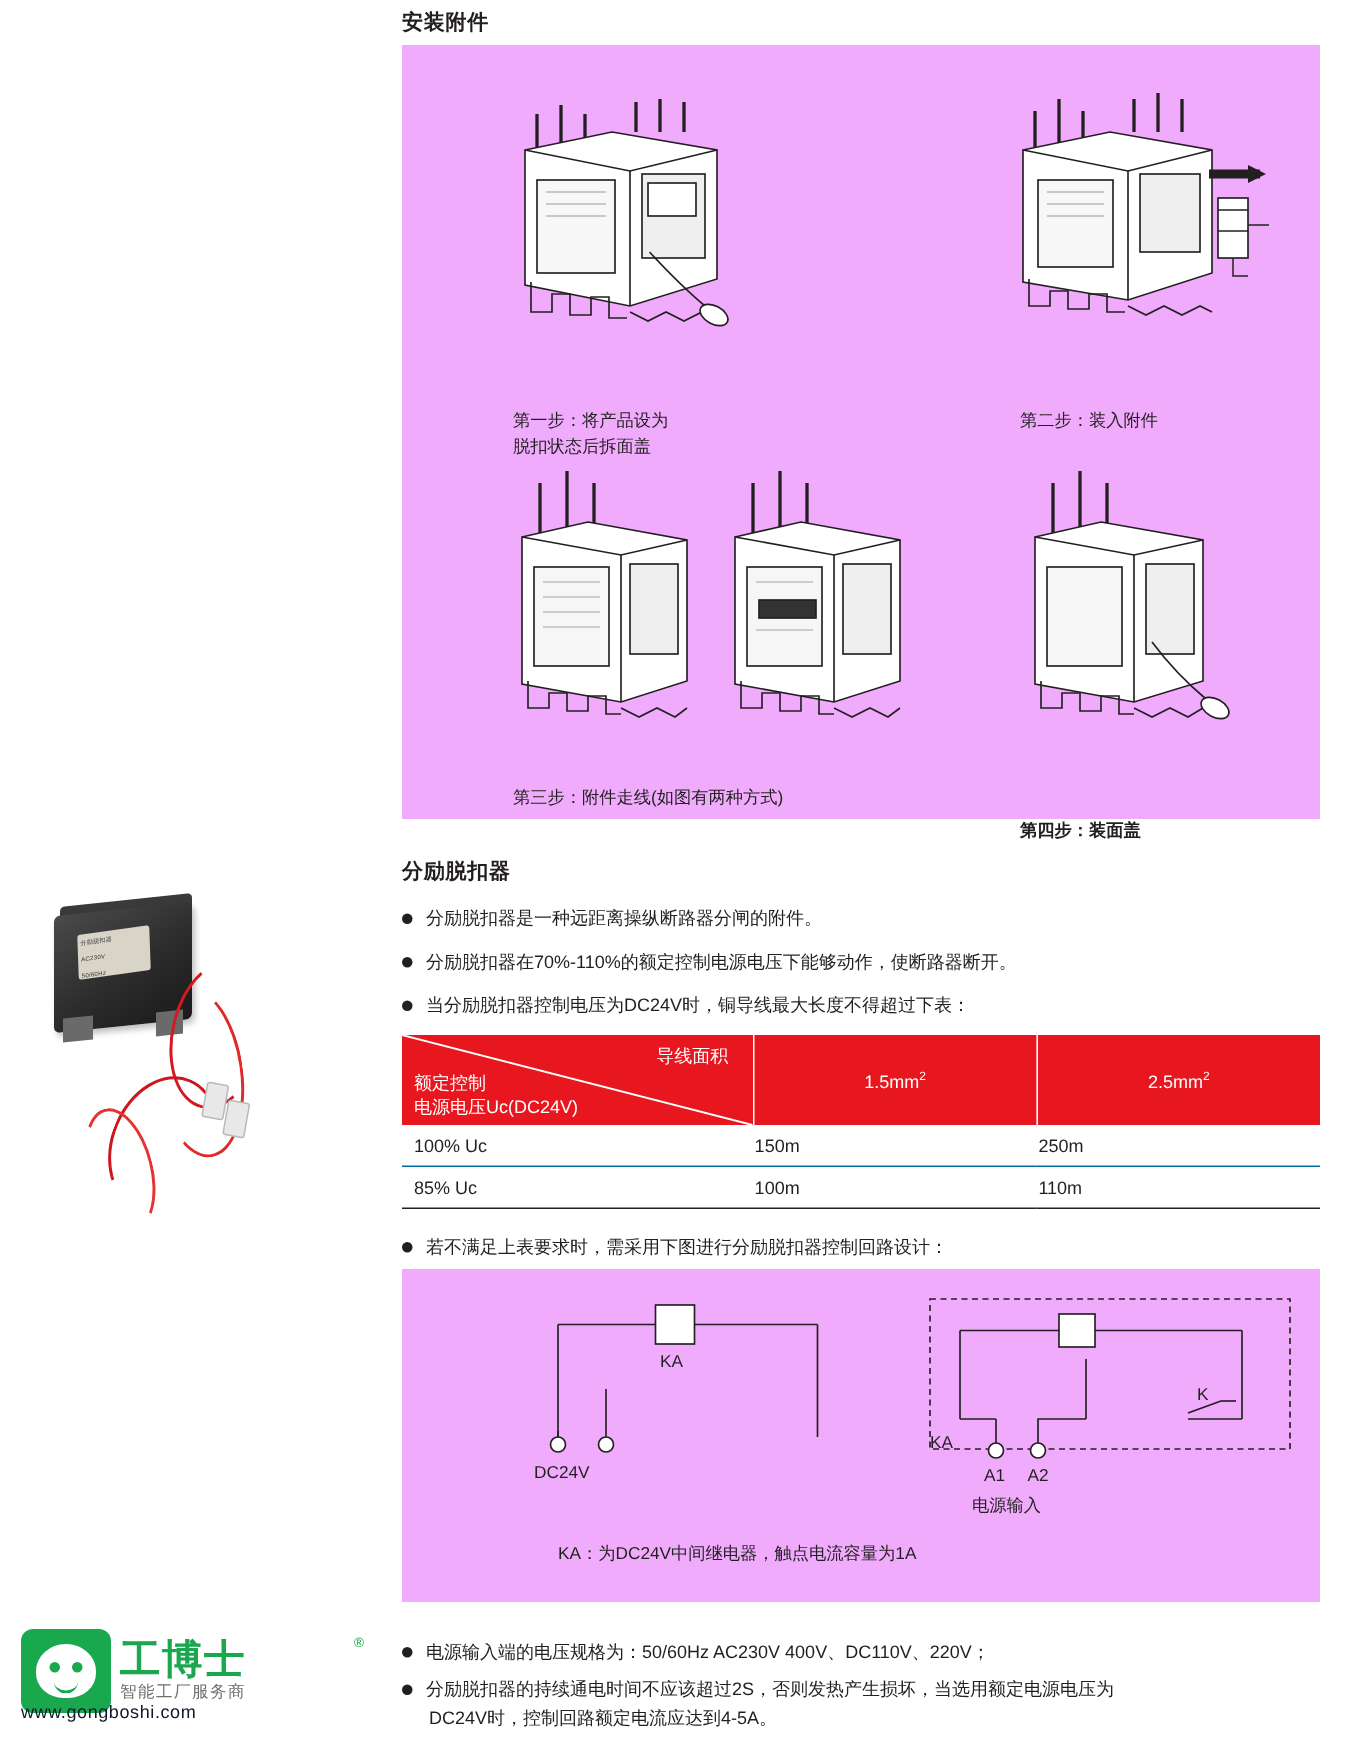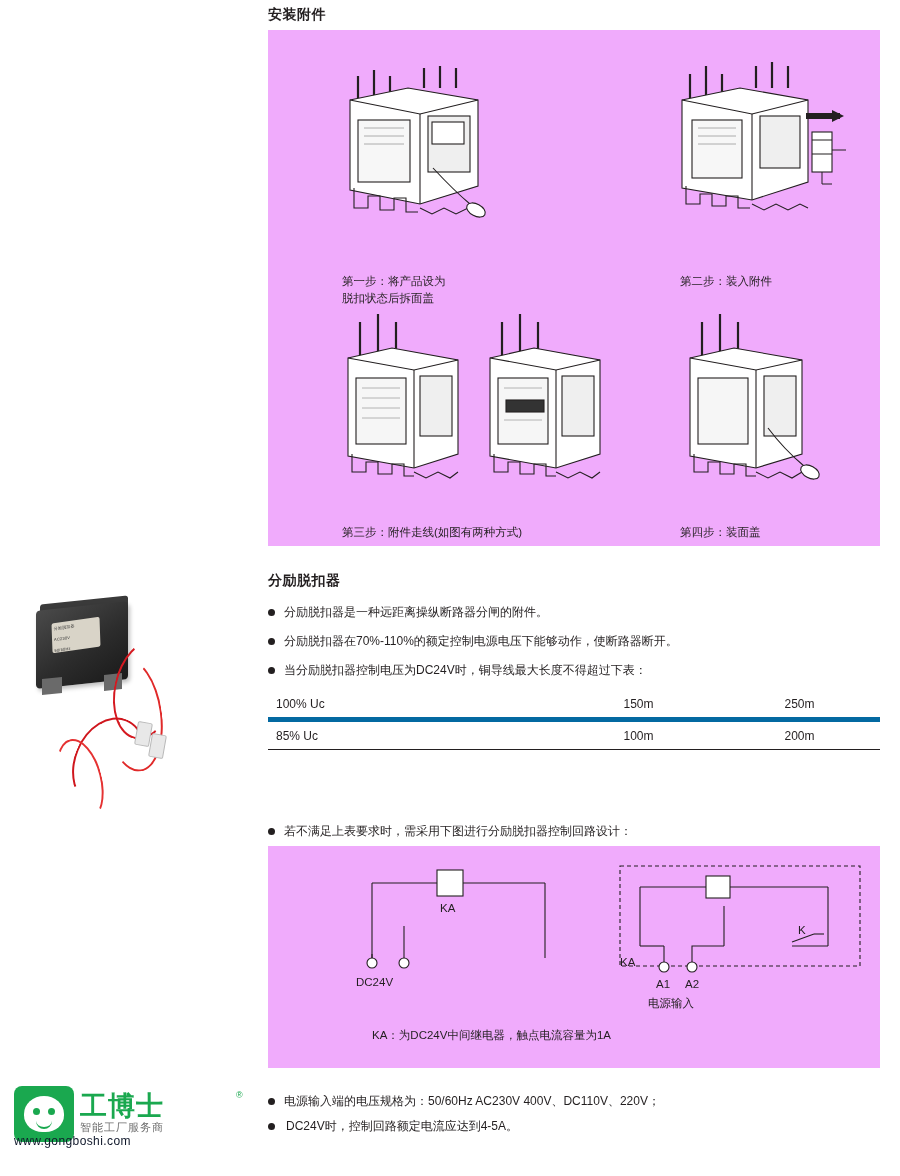--- a/index.html
+++ b/index.html
@@ -92,21 +92,21 @@
     position:absolute;background:#f0abfc;
   }
   #install-panel{left:0;top:30px;width:612px;height:516px;}
 
   .cap{
     position:absolute;font-size:11.5px;color:#231f20;line-height:17px;text-align:left;
   }
   #cap1{left:74px;top:243px;width:220px;}
   #cap2{left:412px;top:243px;width:220px;}
   #cap3{left:74px;top:494px;width:300px;}
-  #cap4{left:412px;top:494px;width:220px;}
+  #cap4{left:412px;top:516px;width:220px;font-weight:bold;}
 
   
   .dev{position:absolute;}
   .dev svg{display:block;}
 
   
   .bullet{
     position:absolute;font-size:12px;line-height:19px;color:#231f20;
     padding-left:16px;
   }
@@ -134,24 +134,24 @@
   .hdr-split .d-line{
     position:absolute;left:0;top:0;width:100%;height:100%;
   }
   .hdr-split .t-right{
     position:absolute;right:16px;top:6px;font-size:12px;
   }
   .hdr-split .t-left{
     position:absolute;left:8px;top:24px;font-size:12px;line-height:16px;
   }
   .row-cell{
-    height:25px;text-align:center;border-bottom:1px solid #c8c8c8;
+    height:25px;text-align:left;border-bottom:1px solid #c8c8c8;
   }
   .row-cell.first{text-align:left;padding-left:8px;}
-  .tbl tr.r1 td{border-bottom:5px solid #0369a1;margin-left:48px;}
+  .tbl tr.r1 td{border-bottom:1px solid #0369a1;margin-left:48px;}
   .tbl tr.r2 td{border-bottom:1px solid #231f20;}
 
   
   #circuit-panel{left:0;top:846px;width:612px;height:222px;}
   .cd-label{position:absolute;font-size:11.5px;color:#231f20;}
 
   sup{font-size:8px;}
 </style>
 </head>
 <body>
@@ -293,29 +293,47 @@
     </div>
 
     <h2 class="sec-title" id="title-shunt">分励脱扣器</h2>
 
     <div class="bullet" id="b1">分励脱扣器是一种远距离操纵断路器分闸的附件。</div>
     <div class="bullet" id="b2">分励脱扣器在70%-110%的额定控制电源电压下能够动作，使断路器断开。</div>
     <div class="bullet" id="b3">当分励脱扣器控制电压为DC24V时，铜导线最大长度不得超过下表：</div>
 
     <table class="tbl">
       <tbody>
+          <tr>
+        <td class="hdr-split">
+          <svg class="d-line" viewBox="0 0 236 58" preserveAspectRatio="none">
+            <line x1="0" y1="0" x2="236" y2="58" stroke="#ffffff" stroke-width="1.2"></line>
+          </svg>
+          <div class="t-right">导线面积</div>
+          <div class="t-left">
+            <div>额定控制</div>
+            <div>电源电压Uc(DC24V)</div>
+          </div>
+        </td>
+        <th class="hdr-cell" style="width:188px">
+          <span>1.5mm</span><sup>2</sup>
+        </th>
+        <th class="hdr-cell" style="width:188px">
+          <span>2.5mm</span><sup>2</sup>
+        </th>
+      </tr>
       <tr class="r1">
         <td class="row-cell first">100% Uc</td>
         <td class="row-cell">150m</td>
         <td class="row-cell">250m</td>
       </tr>
       <tr class="r2">
         <td class="row-cell first">85% Uc</td>
         <td class="row-cell">100m</td>
-        <td class="row-cell">200m</td>
+        <td class="row-cell">110m</td>
       </tr>
     </tbody>
       </table>
 
     <div class="bullet" id="b4">若不满足上表要求时，需采用下图进行分励脱扣器控制回路设计：</div>
 
     <div class="gray-panel" id="circuit-panel">
 
       <svg width="612" height="222" viewBox="0 0 612 222" fill="none" stroke="#231f20" stroke-width="1.1">
 
@@ -350,17 +368,18 @@
       <div class="cd-label" style="left:530px;top:78px;">K</div>
       <div class="cd-label" style="left:388px;top:132px;">A1</div>
       <div class="cd-label" style="left:417px;top:132px;">A2</div>
       <div class="cd-label" style="left:380px;top:150px;">电源输入</div>
 
       <div class="cd-label" style="left:104px;top:182px;font-size:11.5px;">KA：为DC24V中间继电器，触点电流容量为1A</div>
     </div>
 
     <div class="bullet" id="b5">电源输入端的电压规格为：50/60Hz AC230V 400V、DC110V、220V；</div>
     <div class="bullet" id="b6">
+      <span>分励脱扣器的持续通电时间不应该超过2S，否则发热产生损坏，当选用额定电源电压为</span>
       <span style="display:block;padding-left:2px;">DC24V时，控制回路额定电流应达到4-5A。</span>
     </div>
 
   </div>
 </div>
 
 </body></html>

